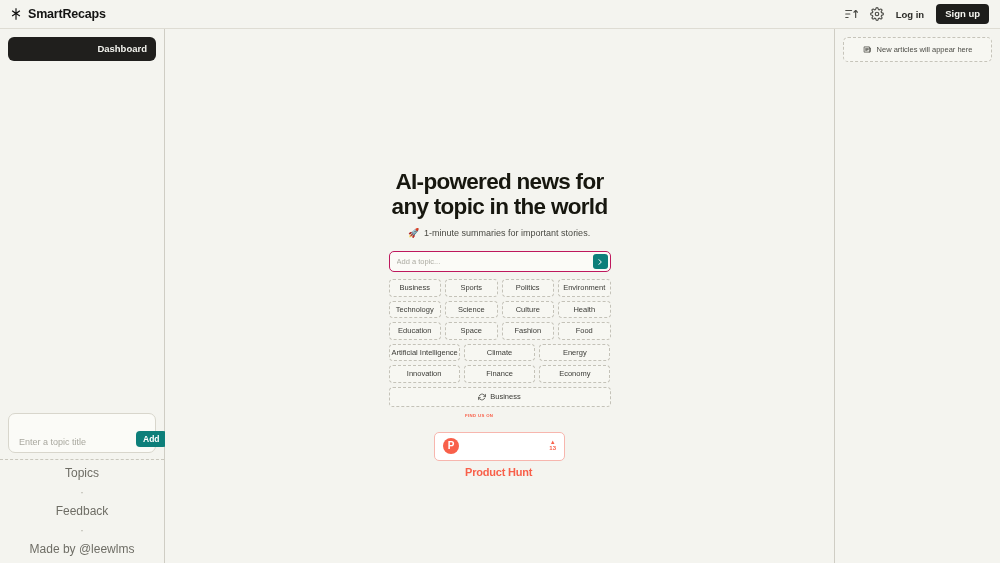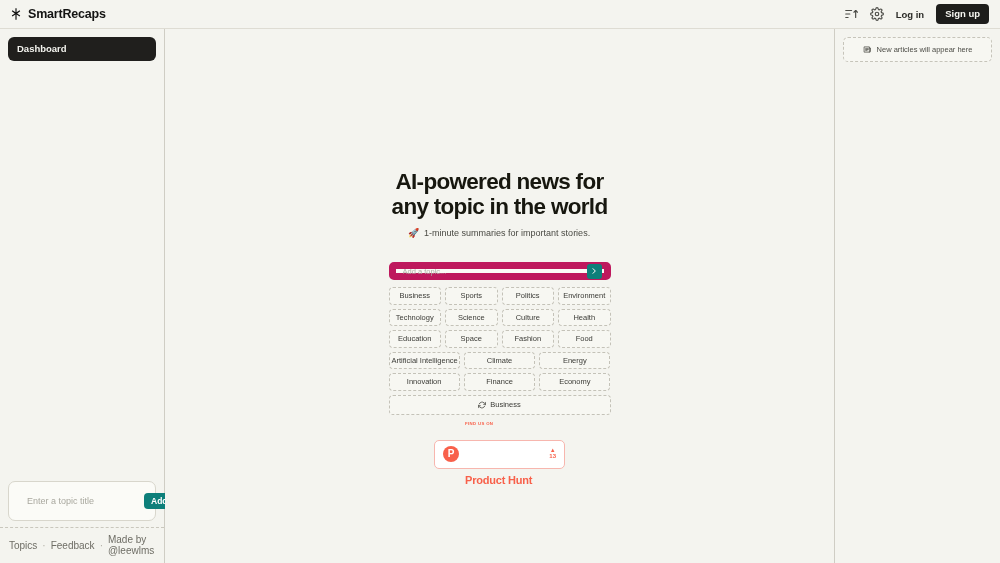--- a/index.html
+++ b/index.html
@@ -41,49 +41,49 @@
     border-right: 1px solid #cfcdc4;
     display: flex; flex-direction: column;
     background: #f4f4ef;
   }
   .sidebar-top { padding: 8px 8px 0 8px; flex: 1; min-height: 0; }
   .nav-item {
     display: block; width: 100%;
     background: #201f1d; color: #f3f3ee;
     border-radius: 6px;
     font-size: 9.5px; font-weight: 700;
-    padding: 7px 9px; text-align: left;
+    padding: 7px 9px; text-align: right;
     border: none; cursor: pointer; line-height: 1.1;
   }
   .sidebar-bottom { padding: 0 8px 6px 8px; }
   .topic-add {
-    display: flex; align-items: center;
+    display: flex; align-items: flex-end;
     background: #fbfbf7;
     border: 1px solid #d8d6cc;
     border-radius: 7px;
-    padding: 13px;
+    padding: 5px;
     height: 40px;
   }
   .topic-add input {
     flex: 1; border: none; outline: none; background: transparent;
     font-family: "Liberation Sans", sans-serif;
     font-size: 9px; color: #2b2b27; padding-left: 5px;
   }
   .topic-add input::placeholder { color: #a9a89f; }
   .add-btn {
     background: #0d7f7a; color: #fff; border: none;
     border-radius: 4px; font-size: 8.5px; font-weight: 700;
     padding: 4px 7px; cursor: pointer; line-height: 1;
     font-family: "Liberation Sans", sans-serif;
   }
   .sidebar-footer {
     border-top: 1px dashed #c9c7bd;
     padding: 6px 9px 7px 9px;
     display: flex; align-items: center; gap: 5px;
-    font-size: 10px; color: #6e6d65;
+    font-size: 12px; color: #6e6d65; flex-direction: column;
   }
   .sidebar-footer a { color: #6e6d65; text-decoration: none; cursor: pointer; }
   .fdot { color: #b2b0a6; }
 
   
   .main {
     flex: 1; min-width: 0;
     border-right: 1px solid #cfcdc4;
     display: flex; flex-direction: column;
     align-items: center; justify-content: flex-start;
@@ -96,22 +96,22 @@
     letter-spacing: -0.7px; text-align: center; color: #17170f;
     white-space: nowrap;
   }
   .hero-sub {
     margin-top: 9px; font-size: 9px; color: #4a4a44;
     display: flex; align-items: center; gap: 4px; white-space: nowrap;
   }
   .rocket { font-size: 9px; }
 
   .search-row {
-    margin-top: 24px; width: 222px; height: 15px;
-    background: #fbfbf7; border: 7px solid #be185d;
+    margin-top: 13px; width: 222px; height: 21px;
+    background: #fbfbf7; border: 1px solid #be185d;
     border-radius: 5px; display: flex; align-items: center;
     padding: 2px; gap: 0;
   }
   .search-row input {
     flex: 1; border: none; outline: none; background: transparent;
     font-family: "Liberation Sans", sans-serif;
     font-size: 7.5px; color: #33332e; padding-left: 5px;
   }
   .search-row input::placeholder { color: #adaca3; }
   .go-btn {

